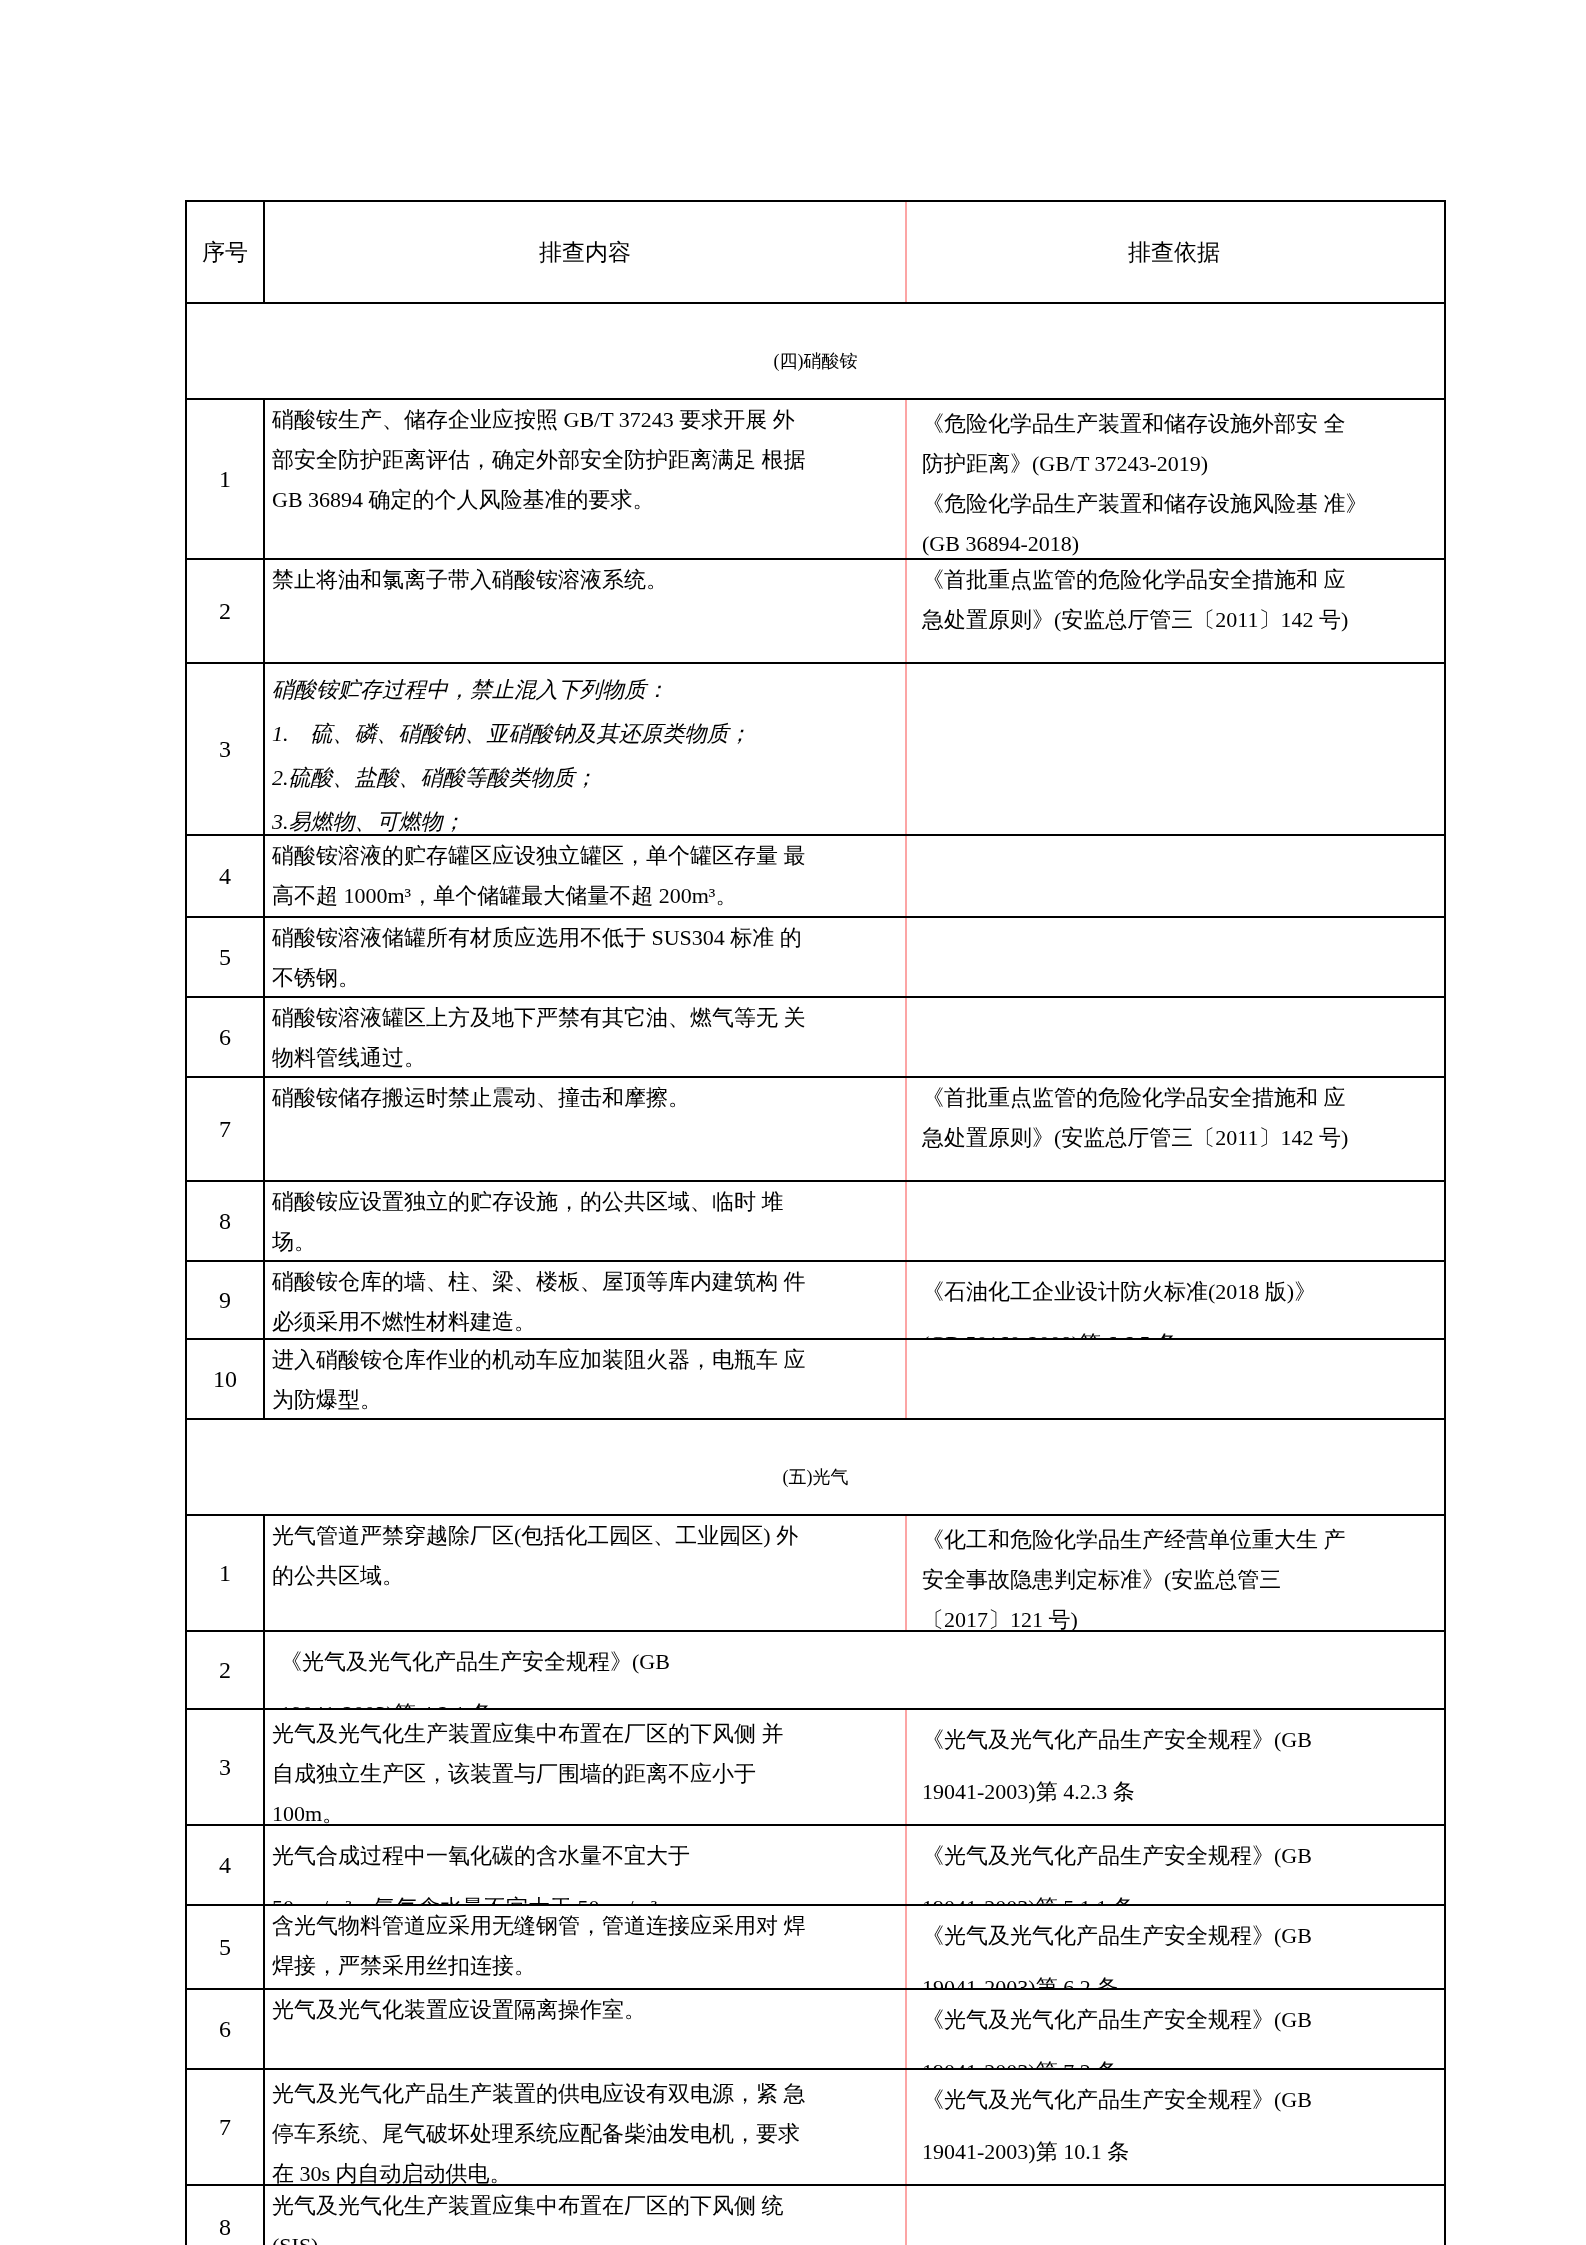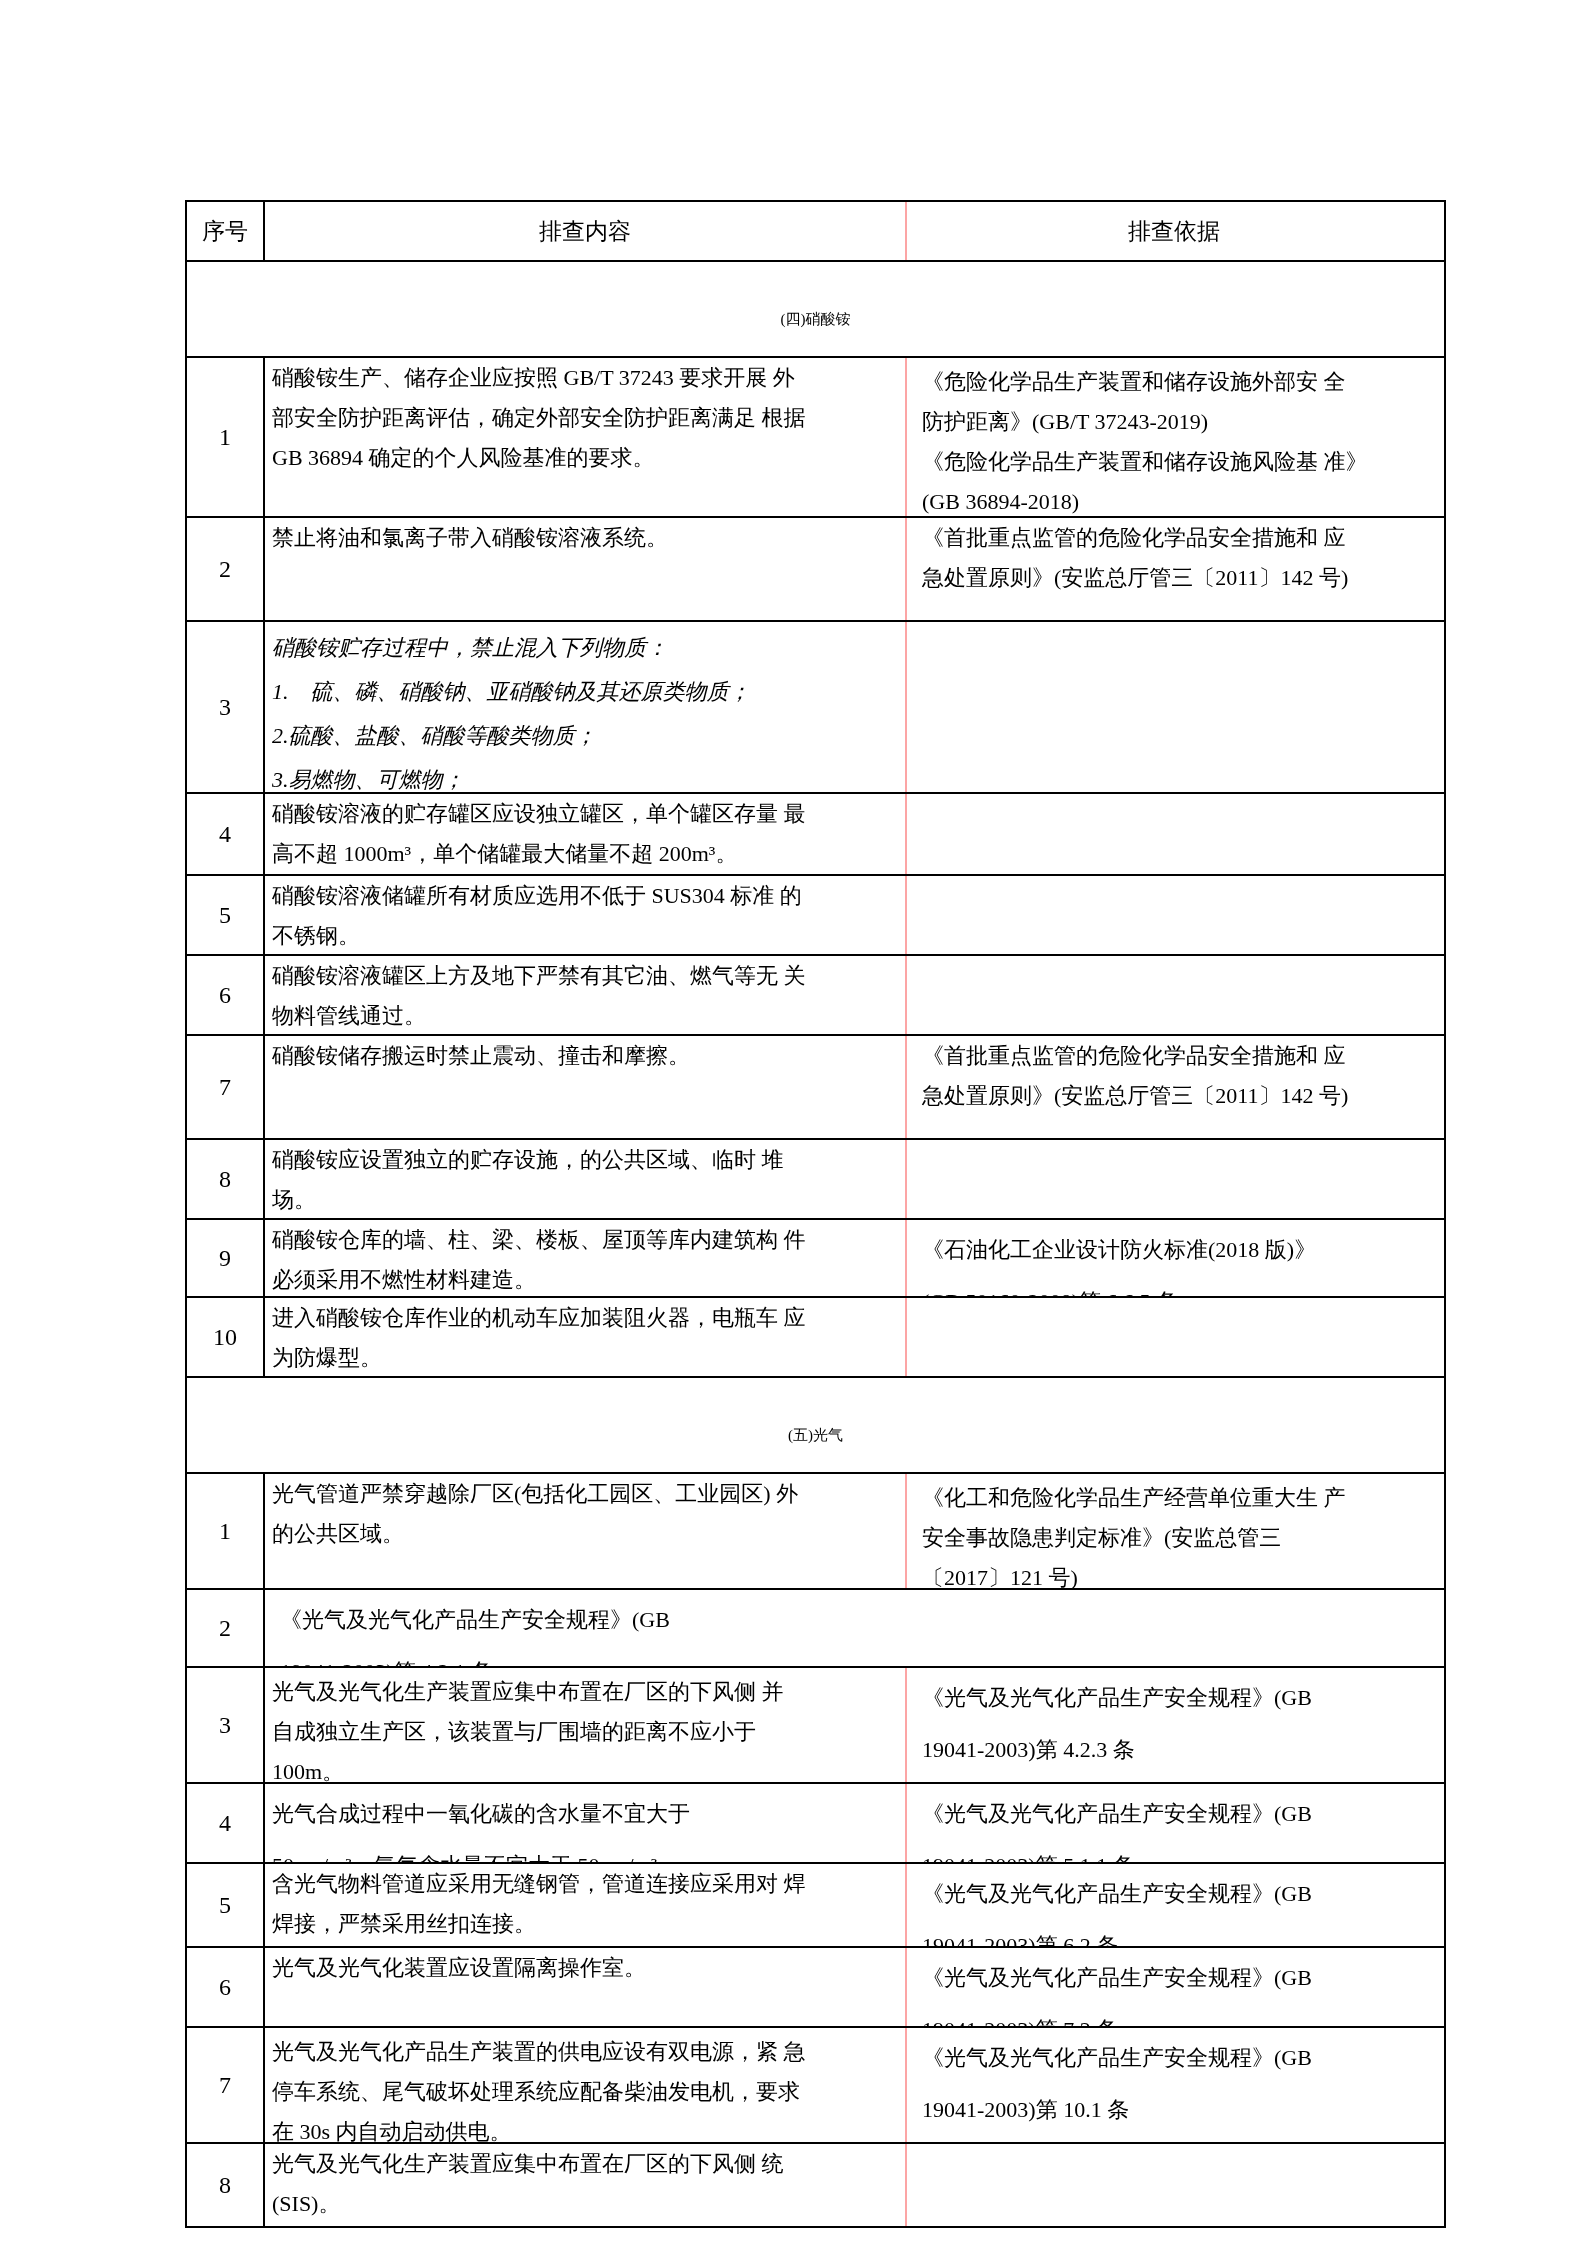--- a/index.html
+++ b/index.html
@@ -13,34 +13,34 @@
     position:absolute;left:185px;top:200px;width:1261px;
     border:2px solid #000;box-sizing:border-box;background:#fff;
   }
   .row{display:flex;border-top:2px solid #000;overflow:hidden;box-sizing:border-box;}
   .row:first-child{border-top:none;}
   .cell{box-sizing:border-box;overflow:hidden;}
   .c0{width:78px;border-right:2px solid #000;display:flex;align-items:center;justify-content:center;
       font-size:24px;}
   .c1{width:642px;border-right:2px solid #fca5a5;padding:0 7px;font-size:22px;}
   .c2{width:534px;padding:0 15px;font-size:22px;}
-  .sec{width:100%;display:flex;align-items:center;justify-content:center;font-size:15px;margin-top:20px;}
+  .sec{width:100%;display:flex;align-items:center;justify-content:center;font-size:18px;margin-top:20px;}
   .hdr{display:flex;align-items:center;justify-content:center;font-size:23px;padding:0;}
   .txt{white-space:pre-line;line-height:40px;}
   .lh44 .txt{line-height:44px;font-style:italic;}
   .sp .txt{line-height:52px;}
   .vc{display:flex;align-items:flex-start;}
   .vt{padding-top:4px;}
 </style>
 </head>
 <body>
 
 <div class="table">
 
-  <div class="row" style="height:58px">
+  <div class="row" style="height:100px">
     <div class="cell c0 hdr">序号</div>
     <div class="cell c1 hdr">排查内容</div>
     <div class="cell c2 hdr">排查依据</div>
   </div>
 
   <div class="row" style="height:96px">
     <div class="cell sec">(四)硝酸铵</div>
   </div>
 
   <div class="row" style="height:160px">

